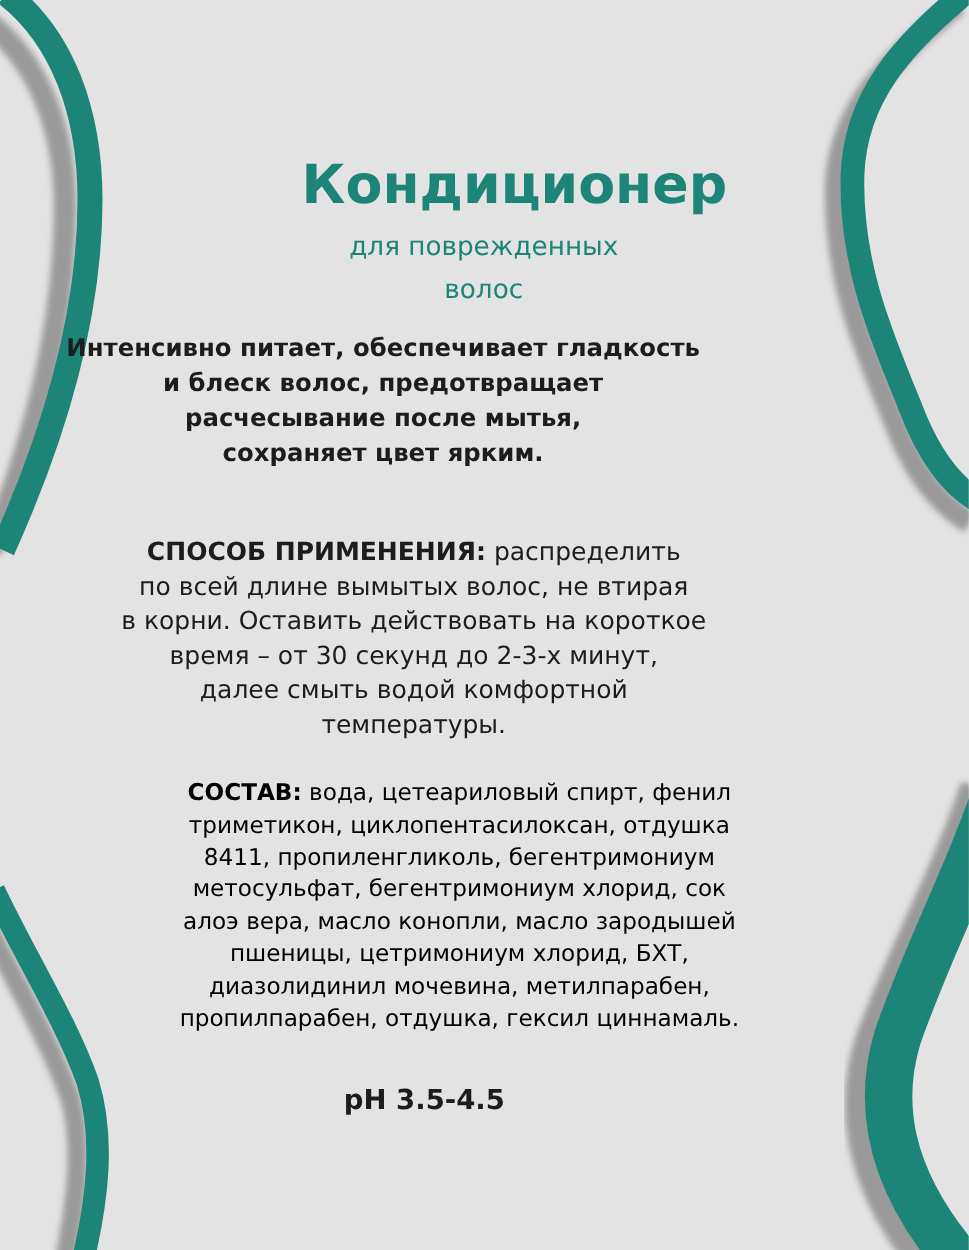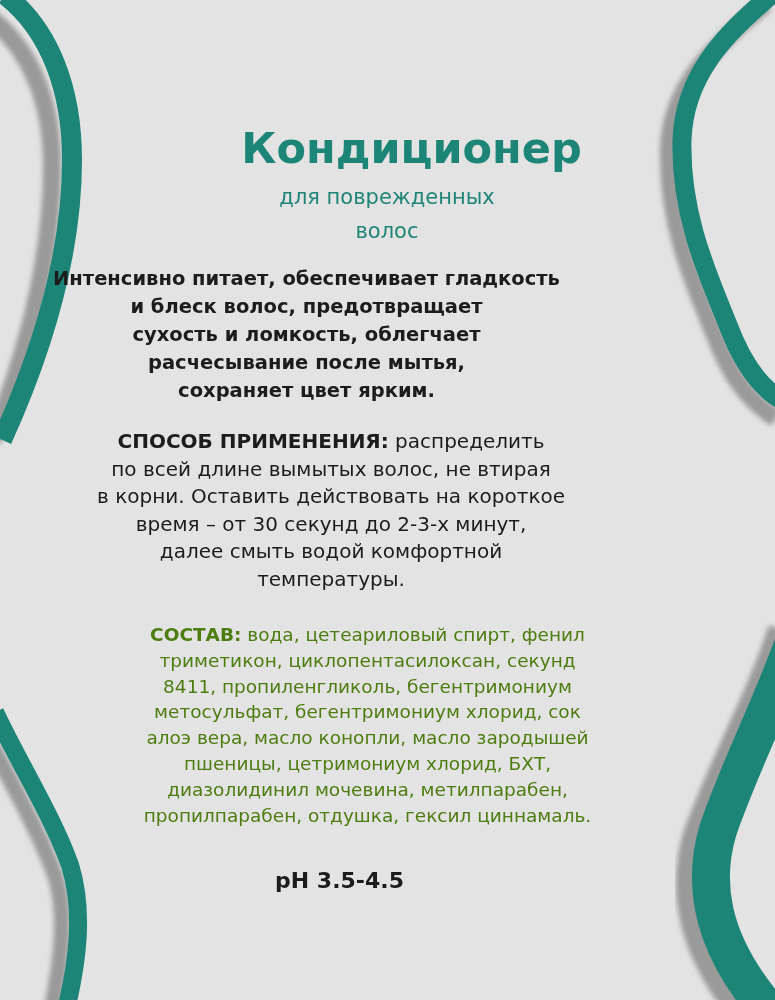--- a/index.html
+++ b/index.html
@@ -67,21 +67,21 @@
       font-size: 20px;
       color: #1c1c1c;
       line-height: 27.5px;
     }
     .usage .label, .composition .label { font-weight: bold; }
     .composition {
       position: absolute;
       left: 0; width: 735px;
       top: 622px;
       font-size: 18.5px;
-      color: #4d7c0f;
+      color: #000000;
       line-height: 25.8px;
     }
     .ph {
       position: absolute;
       left: 0; width: 679px;
       top: 864px;
       font-weight: bold;
       font-size: 22px;
       color: #1c1c1c;
       line-height: 34px;
@@ -122,37 +122,36 @@
   <h1 class="title">Кондиционер</h1>
 
   <div class="subtitle">
     <span>для поврежденных</span>
     <span>волос</span>
   </div>
 
   <div class="intro">
     <span>Интенсивно питает, обеспечивает гладкость</span>
     <span>и блеск волос, предотвращает</span>
-    <span>сухость и ломкость, облегчает</span>
     <span>расчесывание после мытья,</span>
     <span>сохраняет цвет ярким.</span>
   </div>
 
   <div class="usage">
     <span><b class="label">СПОСОБ ПРИМЕНЕНИЯ:</b><span style="display:inline"> распределить</span></span>
     <span>по всей длине вымытых волос, не втирая</span>
     <span>в корни. Оставить действовать на короткое</span>
     <span>время – от 30 секунд до 2-3-х минут,</span>
     <span>далее смыть водой комфортной</span>
     <span>температуры.</span>
   </div>
 
   <div class="composition">
     <span><b class="label">СОСТАВ:</b><span style="display:inline"> вода, цетеариловый спирт, фенил</span></span>
-    <span>триметикон, циклопентасилоксан, секунд</span>
+    <span>триметикон, циклопентасилоксан, отдушка</span>
     <span>8411, пропиленгликоль, бегентримониум</span>
     <span>метосульфат, бегентримониум хлорид, сок</span>
     <span>алоэ вера, масло конопли, масло зародышей</span>
     <span>пшеницы, цетримониум хлорид, БХТ,</span>
     <span>диазолидинил мочевина, метилпарабен,</span>
     <span>пропилпарабен, отдушка, гексил циннамаль.</span>
   </div>
 
   <div class="ph">pH 3.5-4.5</div>
 </div>

